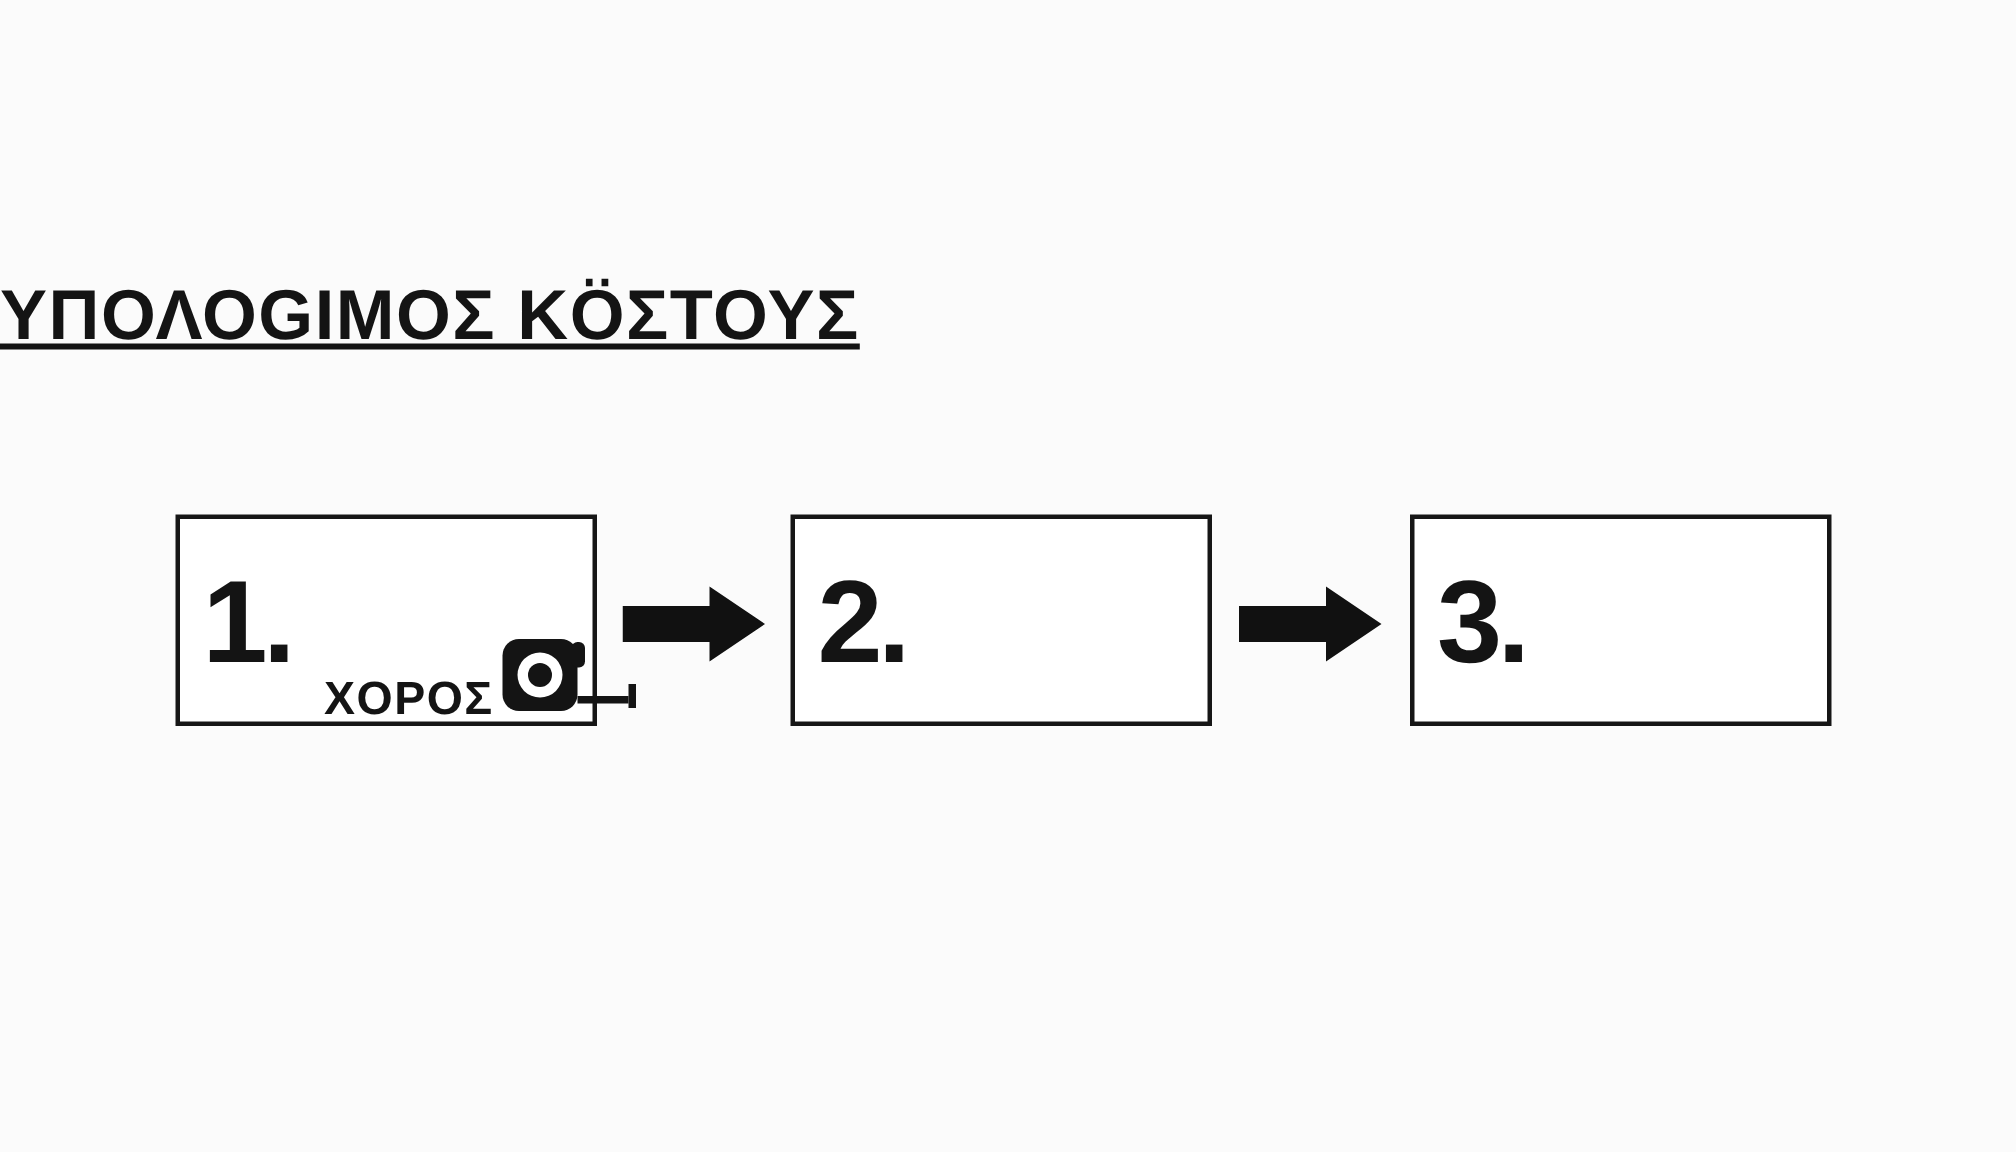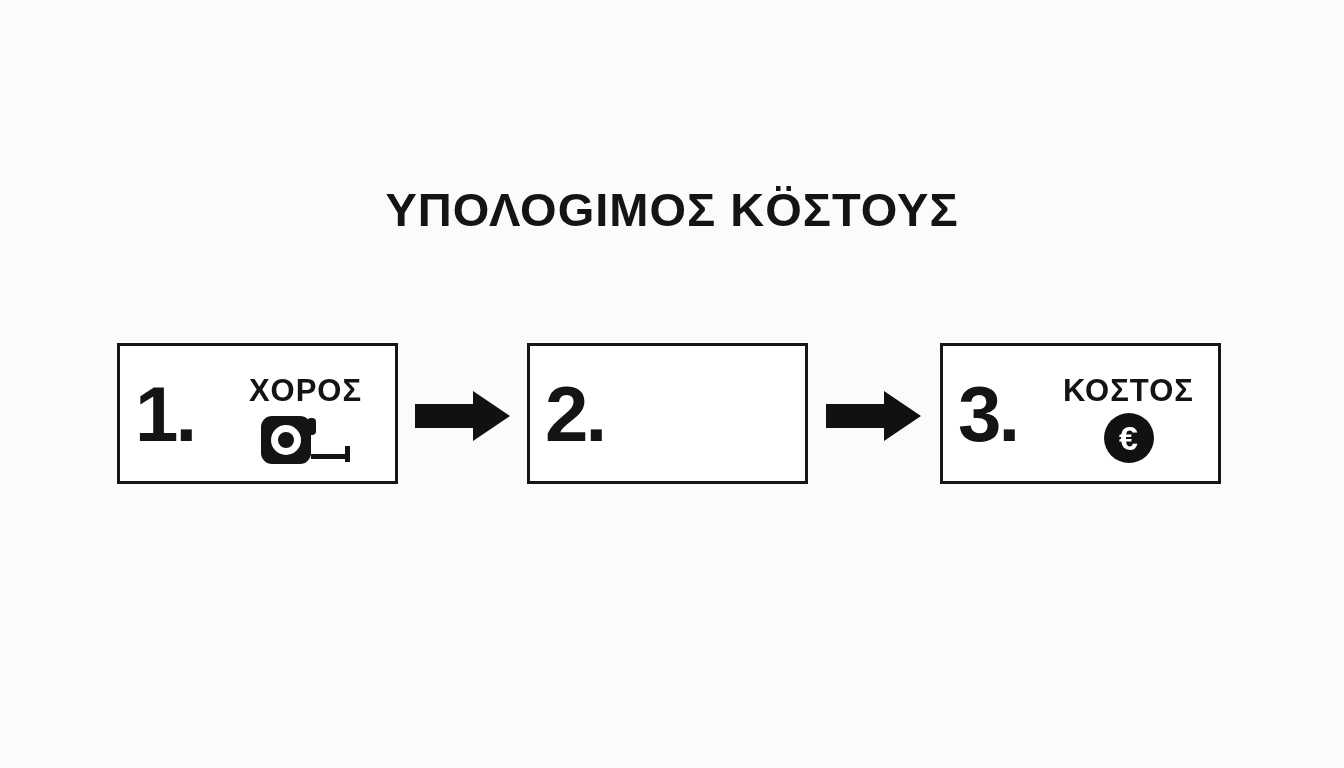--- a/index.html
+++ b/index.html
@@ -14,26 +14,26 @@
     overflow: hidden;
     font-family: "Liberation Sans", "DejaVu Sans", sans-serif;
     color: #141414;
   }
   .title {
     position: absolute;
     top: 186px;
     left: 0;
     width: 100%;
     margin: 0;
-    text-align: center;
     font-size: 47px;
     line-height: 1;
     font-weight: bold;
     letter-spacing: 1px;
     color: #141414;
+    text-decoration: underline;
   }
   .step-box {
     position: absolute;
     top: 343px;
     width: 281px;
     height: 141px;
     box-sizing: border-box;
     background: #ffffff;
     border: 3px solid #161616;
     display: flex;
@@ -52,22 +52,22 @@
     font-weight: bold;
     letter-spacing: -3px;
     color: #141414;
   }
   .step-content {
     flex: 1 1 auto;
     height: 100%;
     box-sizing: border-box;
     padding-top: 29px;
     display: flex;
-    flex-direction: column;
-    align-items: center;
+    flex-direction: row;
+    align-items: flex-end;
     gap: 5px;
   }
   .step-label {
     font-size: 31px;
     line-height: 1;
     font-weight: bold;
     letter-spacing: 1px;
     color: #141414;
     white-space: nowrap;
   }
@@ -128,19 +128,13 @@
 <div class="step-box pos-2">
   <div class="step-number">2.</div>
 </div>
 
 <svg class="arrow pos-2" width="96" height="52" viewBox="0 0 96 52" aria-hidden="true">
   <polygon points="0,14 58,14 58,1 95,26 58,51 58,38 0,38" fill="#111111"></polygon>
 </svg>
 
 <div class="step-box pos-3">
   <div class="step-number">3.</div>
-  <div class="step-content">
-    <div class="step-label">ΚΟΣΤΟΣ</div>
-    <div class="euro-coin">
-      <span>€</span>
-    </div>
-  </div>
 </div>
 
 </body></html>

